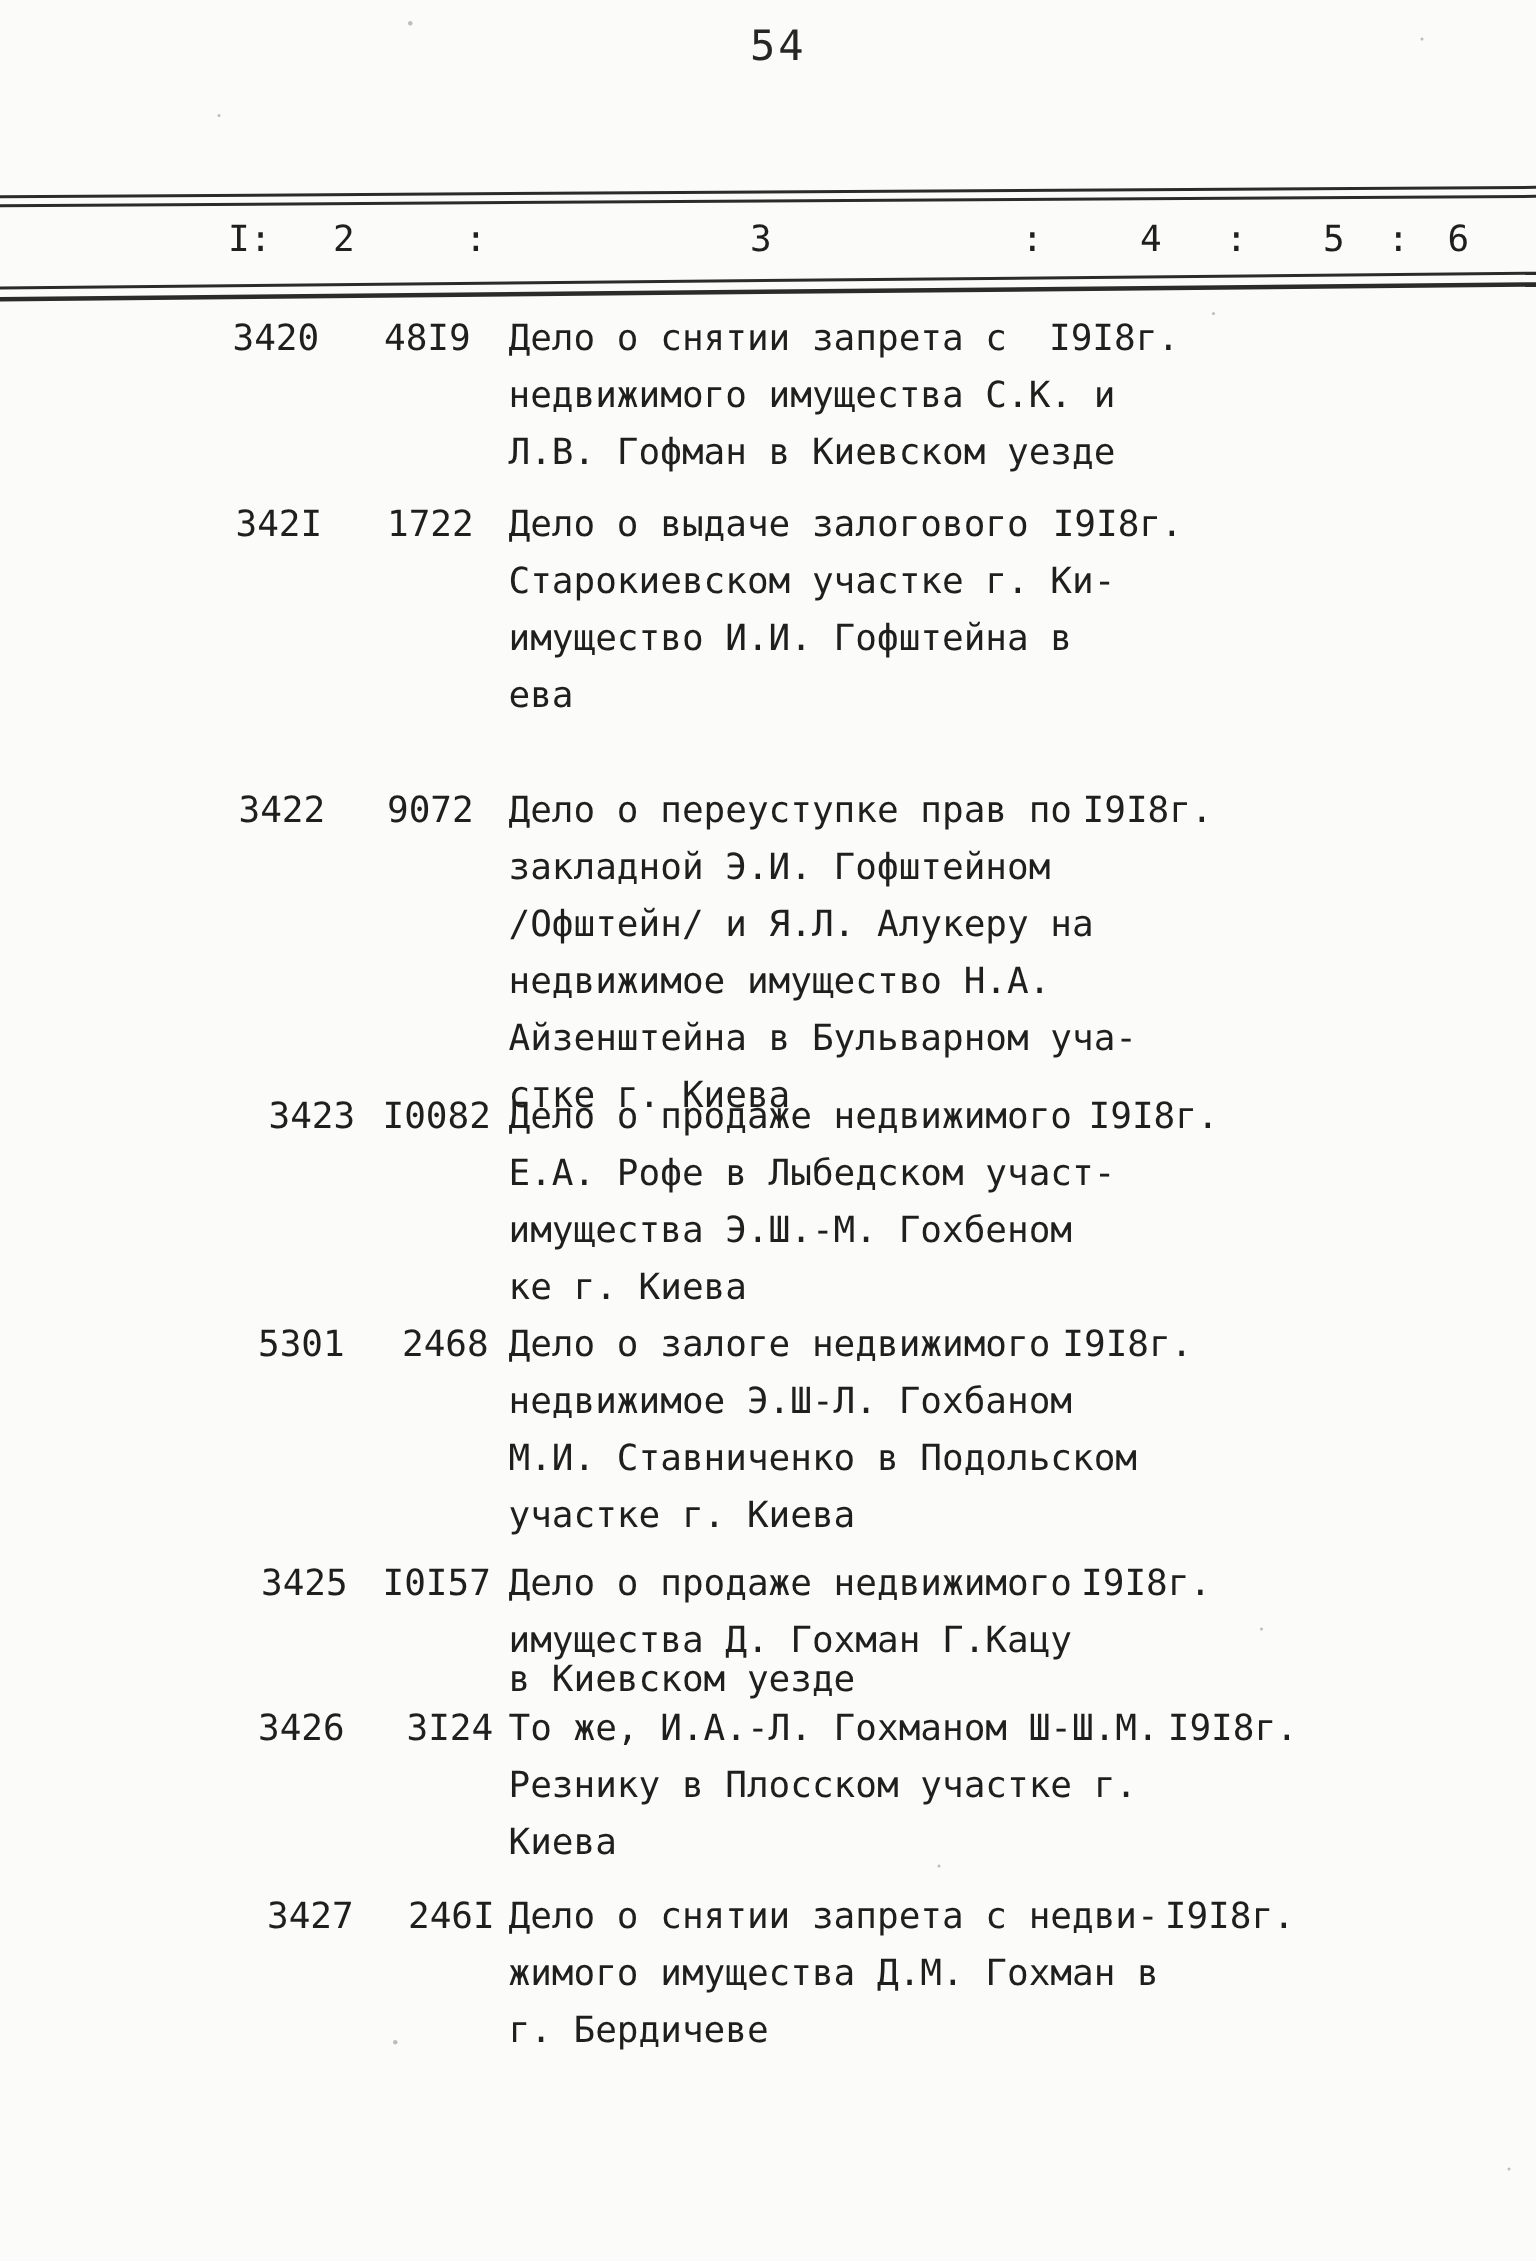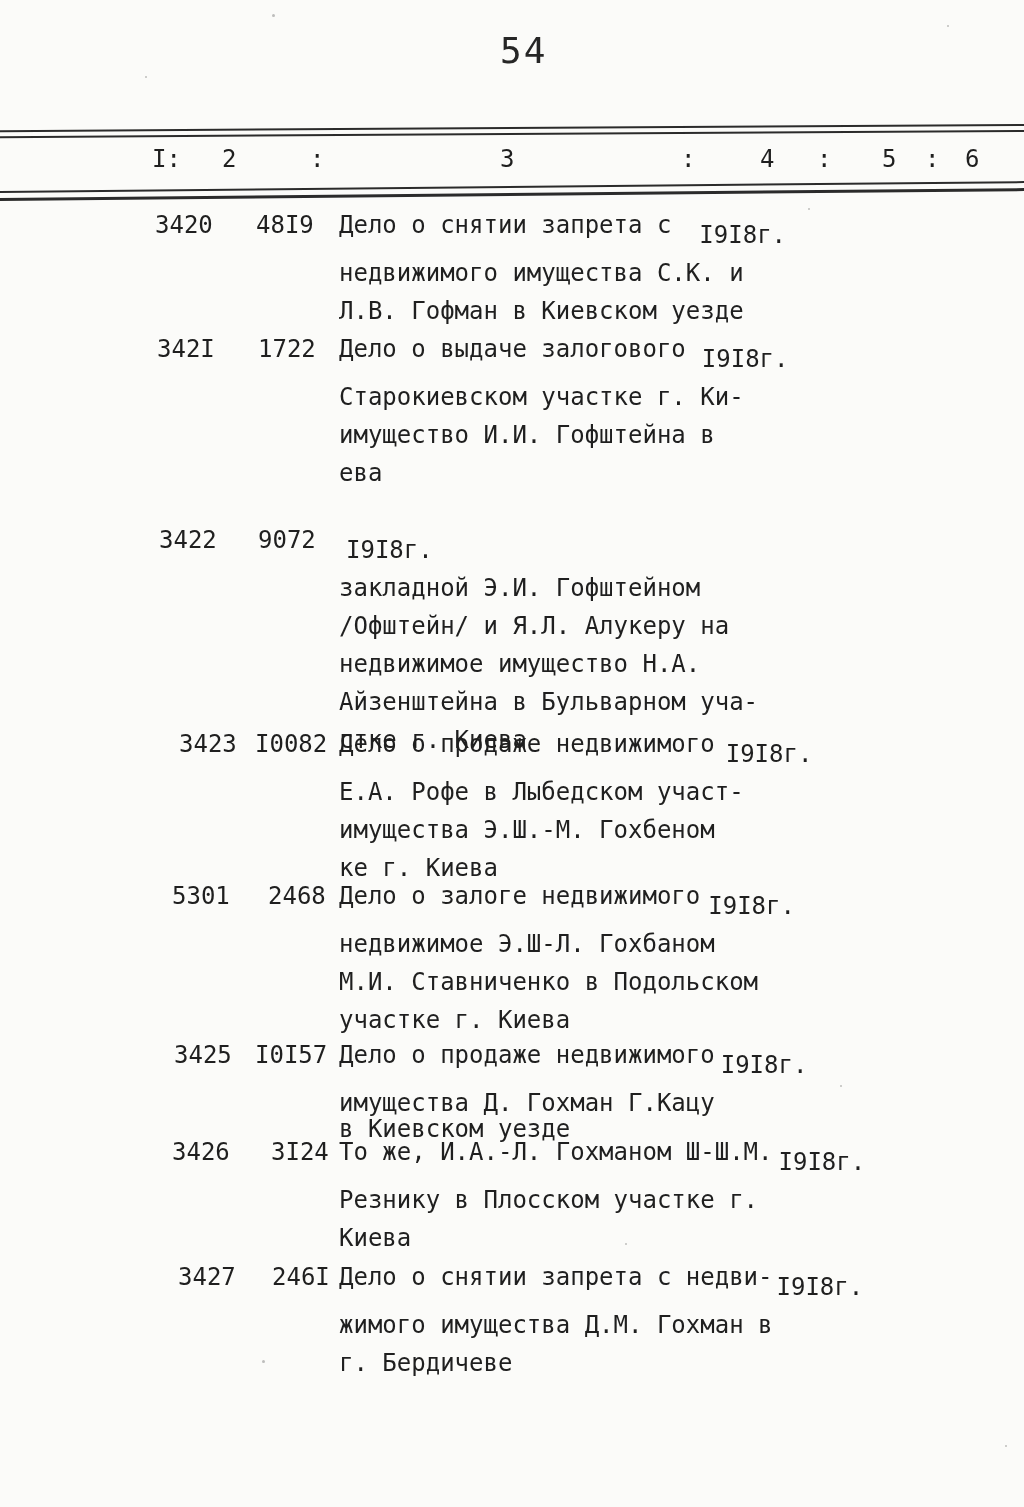--- a/index.html
+++ b/index.html
@@ -15,23 +15,23 @@
     font-family: "DejaVu Sans Mono", "Liberation Mono", monospace;
     color: #1f1f1f;
   }
   .page {
     position: absolute;
     inset: 0;
   }
   
   .page-number {
     position: absolute;
-    top: 30px;
+    top: 14px;
     left: 500px;
-    font-size: 36px;
+    font-size: 28px;
     letter-spacing: 2px;
     color: #262626;
   }
   
   .rule {
     position: absolute;
     left: -6px;
     width: 1040px;
     height: 0;
     border-top: 2px solid #2b2b2b;
@@ -67,21 +67,21 @@
     left: 0;
     width: 1024px;
     font-size: 24px;
     line-height: 38px;
   }
   .row .num     { position: absolute; top: 0; white-space: pre; }
   .row .oldnum  { position: absolute; top: 0; white-space: pre; }
   .row .title   { position: absolute; top: 0; left: 339px; width: 560px; }
   .row .first-line { display: flex; white-space: pre; }
   .row .line    { white-space: pre; }
-  .row .year    { white-space: pre; margin-top: 10px; }
+  .row .year    { white-space: pre; }
 
   .row-0 { top: 206px; }  .row-0 .num { left: 155px; } .row-0 .oldnum { left: 256px; } .row-0 .year { margin-left: 28px; }
   .row-1 { top: 330px; }  .row-1 .num { left: 157px; } .row-1 .oldnum { left: 258px; } .row-1 .year { margin-left: 16px; }
   .row-2 { top: 521px; }  .row-2 .num { left: 159px; } .row-2 .oldnum { left: 258px; } .row-2 .year { margin-left: 7px; }
   .row-3 { top: 725px; }  .row-3 .num { left: 179px; } .row-3 .oldnum { left: 255px; } .row-3 .year { margin-left: 11px; }
   .row-4 { top: 877px; }  .row-4 .num { left: 172px; } .row-4 .oldnum { left: 268px; } .row-4 .year { margin-left: 8px; }
   .row-5 { top: 1036px; } .row-5 .num { left: 174px; } .row-5 .oldnum { left: 255px; } .row-5 .year { margin-left: 6px; }
   .row-6 { top: 1133px; } .row-6 .num { left: 172px; } .row-6 .oldnum { left: 271px; } .row-6 .year { margin-left: 6px; }
   .row-7 { top: 1258px; } .row-7 .num { left: 178px; } .row-7 .oldnum { left: 272px; } .row-7 .year { margin-left: 4px; }
 
@@ -157,20 +157,21 @@
       <div class="line">имущество И.И. Гофштейна в</div>
       <div class="line">ева</div>
     </div>
   </div>
 
   <div class="row row-2">
     <span class="num">3422</span>
     <span class="oldnum">9072</span>
     <div class="title">
       <div class="first-line">
+        <span>Дело о переуступке прав по</span>
         <span class="year">I9I8г.</span>
       </div>
       <div class="line">закладной Э.И. Гофштейном</div>
       <div class="line">/Офштейн/ и Я.Л. Алукеру на</div>
       <div class="line">недвижимое имущество Н.А.</div>
       <div class="line">Айзенштейна в Бульварном уча-</div>
       <div class="line">стке г. Киева</div>
     </div>
   </div>
 

